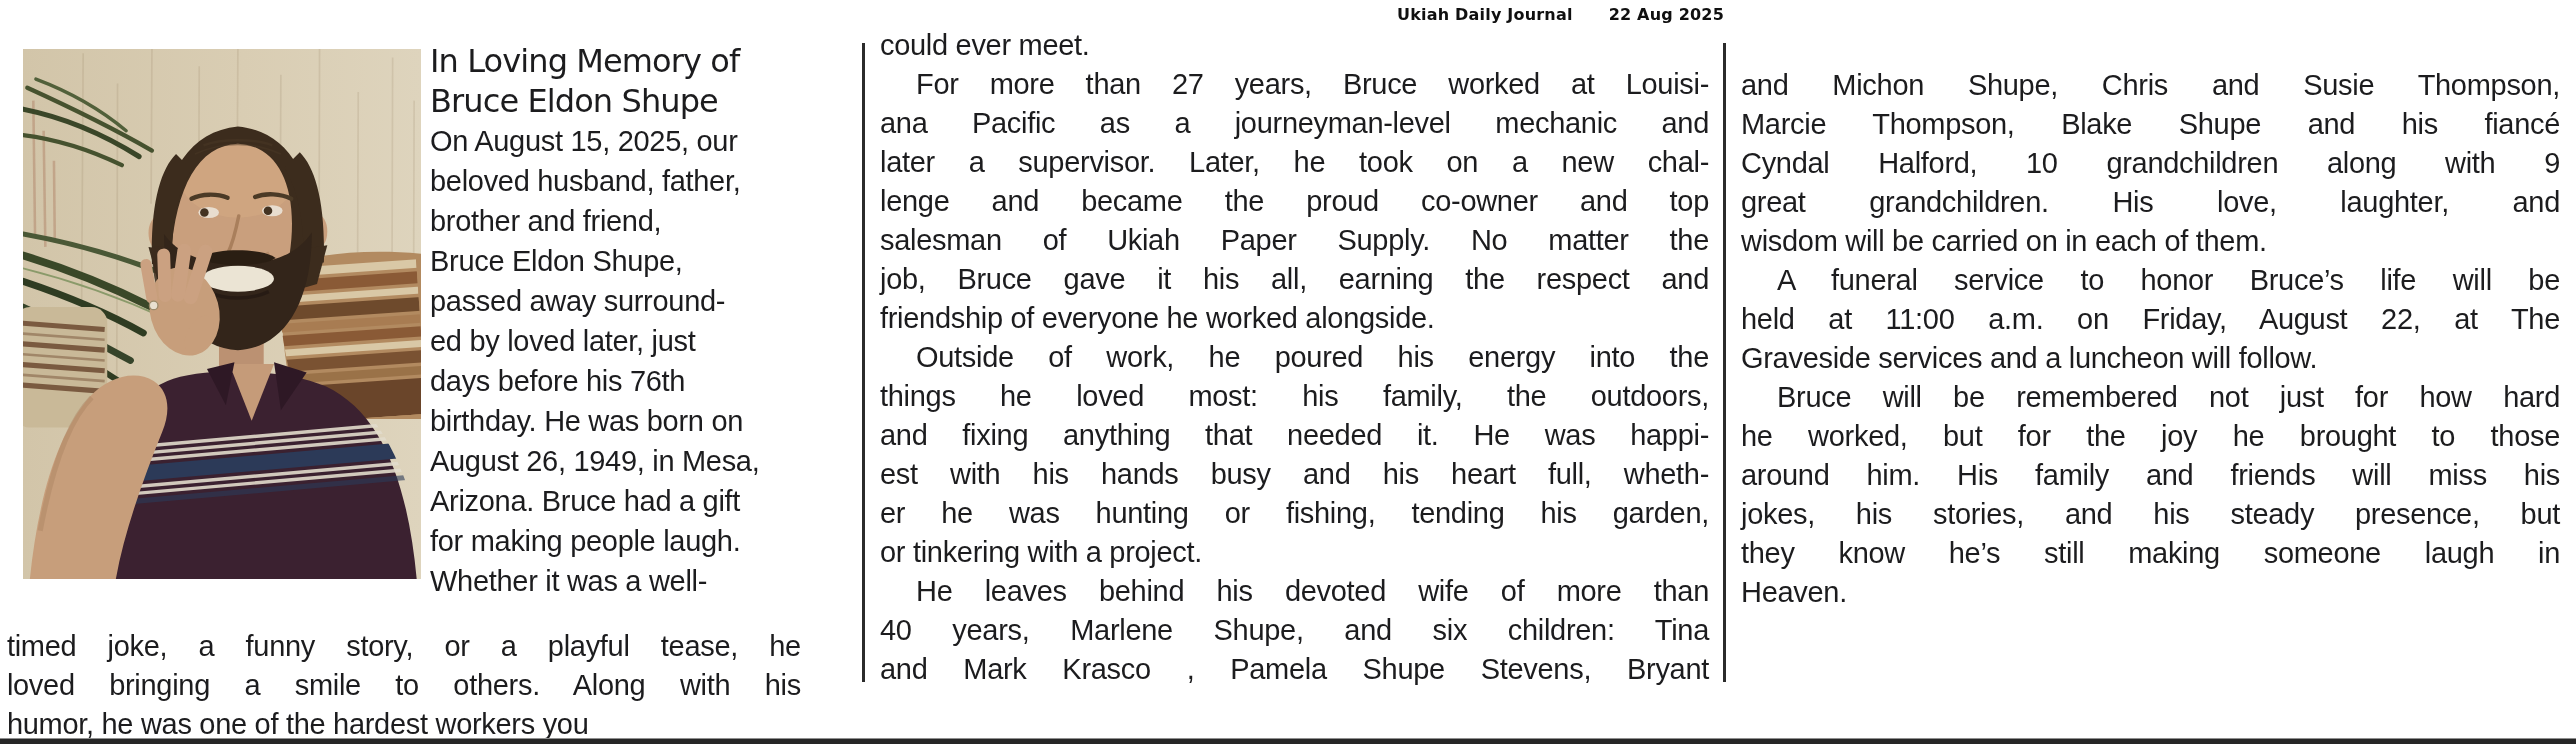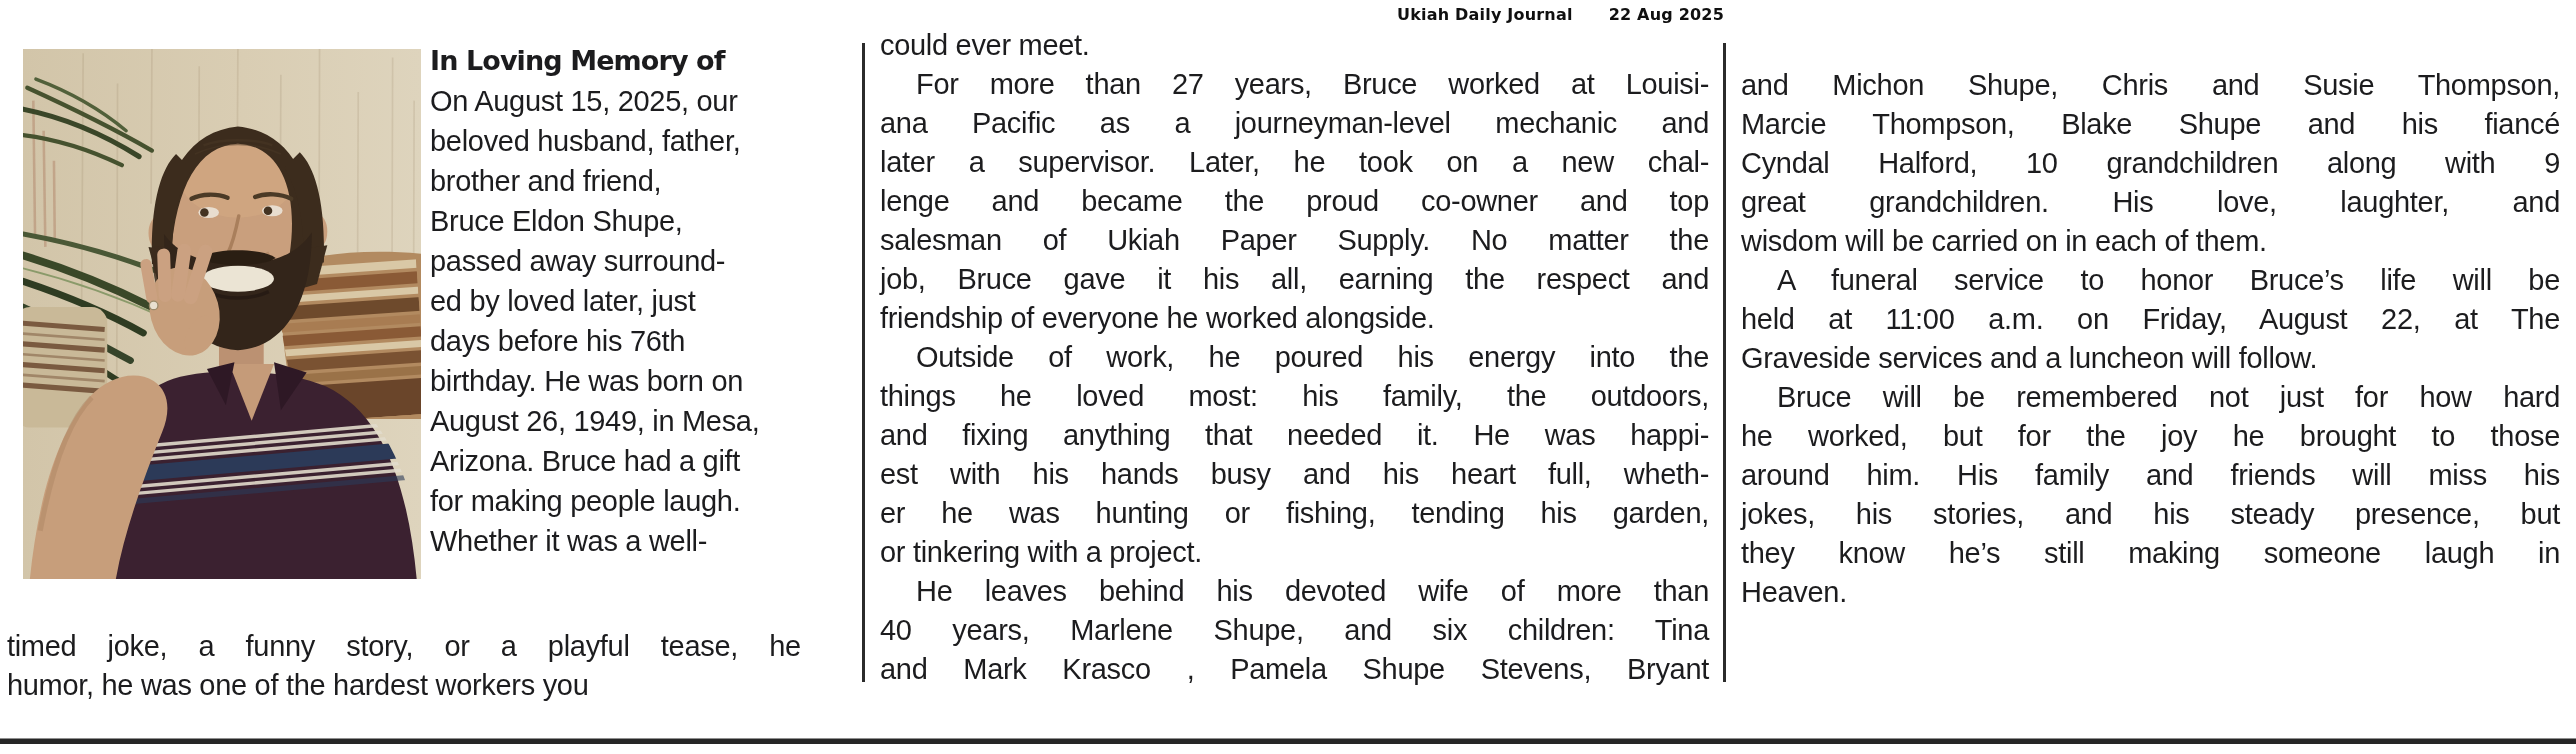--- a/index.html
+++ b/index.html
@@ -14,21 +14,21 @@
   }
   .hdr-date{margin-left:36px;}
   .photo{position:absolute;left:23px;top:49px;width:398px;height:530px;}
   .col{position:absolute;font-size:29px;letter-spacing:-0.3px;}
   .col .line{min-height:1em;}
   .col1-side{left:430px;top:41px;width:398px;line-height:40px;}
   .col1-full{left:6.9px;top:627px;width:794px;line-height:39px;}
   .col2{left:880px;top:26px;width:829px;line-height:39px;}
   .col3{left:1741px;top:66px;width:819px;line-height:39px;}
   .line.bold{
-    font-family:"DejaVu Sans",sans-serif;font-weight:bold;font-size:27px;letter-spacing:-0.9px;
+    font-family:"DejaVu Sans",sans-serif;font-weight:normal;font-size:32px;letter-spacing:-0.9px;
   }
   .line.just{text-align:justify;text-align-last:justify;}
   .line.indent{text-indent:36px;}
   .divider{position:absolute;top:43px;width:2.6px;height:639px;background:#2b2b2b;}
   .divider-1{left:862px;}
   .divider-2{left:1723px;}
   .bottom-rule{
     position:absolute;left:0;top:738px;width:2576px;height:6px;
     background:#262626;border-top:1.7px solid #8f8f8f;box-sizing:border-box;
   }
@@ -192,35 +192,37 @@
         <rect x="157" y="232" width="15" height="62" rx="7" fill="#cba181" transform="rotate(-2 164 263)"></rect>
         <rect x="140" y="244" width="13" height="52" rx="6" fill="#cba181" transform="rotate(-10 146 270)"></rect>
         <ellipse cx="205" cy="332" rx="14" ry="24" fill="#c79e7b" transform="rotate(30 205 332)"></ellipse>
         <circle cx="152" cy="298" r="5" fill="#e8e0d0" stroke="#9a8a6a" stroke-width="1.5"></circle>
       </g>
     </g>
   </svg>
 
   <div class="col col1-side">
       <div class="line bold">In Loving Memory of</div>
+      <div class="line bold">Bruce Eldon Shupe</div>
       <div class="line">On August 15, 2025, our</div>
       <div class="line">beloved husband, father,</div>
       <div class="line">brother and friend,</div>
       <div class="line">Bruce Eldon Shupe,</div>
       <div class="line">passed away surround-</div>
       <div class="line">ed by loved later, just</div>
       <div class="line">days before his 76th</div>
       <div class="line">birthday. He was born on</div>
       <div class="line">August 26, 1949, in Mesa,</div>
       <div class="line">Arizona. Bruce had a gift</div>
       <div class="line">for making people laugh.</div>
       <div class="line">Whether it was a well-</div>
     </div>
   <div class="col col1-full">
       <div class="line just">timed joke, a funny story, or a playful tease, he</div>
+      <div class="line just">loved bringing a smile to others. Along with his</div>
       <div class="line">humor, he was one of the hardest workers you</div>
     </div>
 
   <div class="divider divider-1"></div>
 
   <div class="col col2">
       <div class="line">could ever meet.</div>
       <div class="line just indent">For more than 27 years, Bruce worked at Louisi-</div>
       <div class="line just">ana Pacific as a journeyman-level mechanic and</div>
       <div class="line just">later a supervisor. Later, he took on a new chal-</div>

